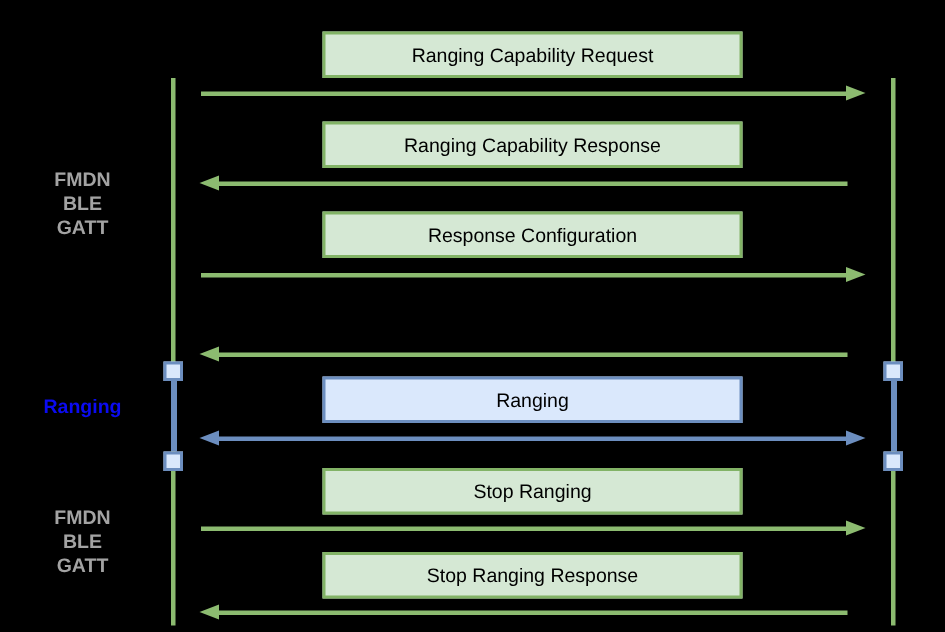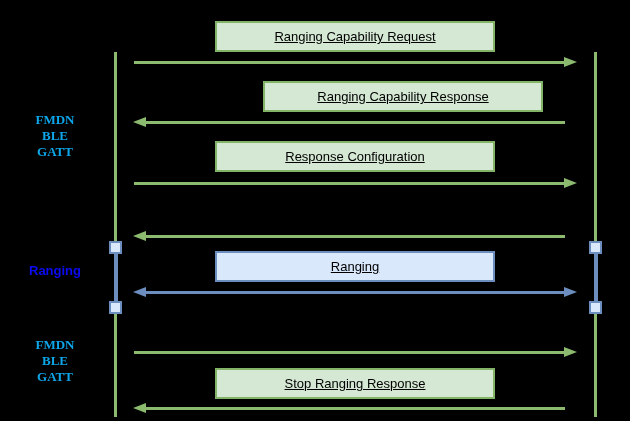--- a/index.html
+++ b/index.html
@@ -37,21 +37,20 @@
     position: absolute;
     left: 215px;
     width: 280px;
     height: 31px;
     box-sizing: border-box;
     display: flex;
     align-items: center;
     justify-content: center;
     font-size: 13px;
     color: #000000;
-    text-decoration: underline;
   }
   .msg-box.green {
     background: #d5e8d4;
     border: 2px solid #82b366;
   }
   .msg-box.blue {
     background: #dae8fc;
     border: 2px solid #6c8ebf;
   }
   
@@ -86,21 +85,21 @@
   
   .phase-label {
     position: absolute;
     width: 110px;
     left: 0;
     text-align: center;
     font-size: 13px;
     font-weight: bold;
     line-height: 16px;
   }
-  .phase-label.green { color: #0ea5e9; font-family: Liberation Serif, serif; }
+  .phase-label.green { color: #a3a3a3; }
   .phase-label.blue  { color: #0b0bf2; }
 </style>
 </head>
 <body>
 
 <div class="stage">
 
   <div class="phase-label green" style="top:112px;">
     <div>FMDN</div>
     <div>BLE</div>
@@ -128,21 +127,21 @@
   <div class="activation-square" style="left:589px; top:301px;"></div>
 
   <div class="msg-box green" style="top:21px;">
     <span>Ranging Capability Request</span>
   </div>
   <div class="arrow" style="left:134px; top:56px; width:443px;">
     <div class="shaft"></div>
     <div class="head-right"></div>
   </div>
 
-  <div class="msg-box green" style="top:81px;margin-left:48px;">
+  <div class="msg-box green" style="top:81px;">
     <span>Ranging Capability Response</span>
   </div>
   <div class="arrow" style="left:133px; top:116px; width:432px;">
     <div class="head-left"></div>
     <div class="shaft"></div>
   </div>
 
   <div class="msg-box green" style="top:141px;">
     <span>Response Configuration</span>
   </div>
@@ -158,20 +157,23 @@
 
   <div class="msg-box blue" style="top:251px;">
     <span>Ranging</span>
   </div>
   <div class="arrow blue" style="left:133px; top:286px; width:444px;">
     <div class="head-left"></div>
     <div class="shaft"></div>
     <div class="head-right"></div>
   </div>
 
+  <div class="msg-box green" style="top:312px;">
+    <span>Stop Ranging</span>
+  </div>
   <div class="arrow" style="left:134px; top:346px; width:443px;">
     <div class="shaft"></div>
     <div class="head-right"></div>
   </div>
 
   <div class="msg-box green" style="top:368px;">
     <span>Stop Ranging Response</span>
   </div>
   <div class="arrow" style="left:133px; top:402px; width:432px;">
     <div class="head-left"></div>

